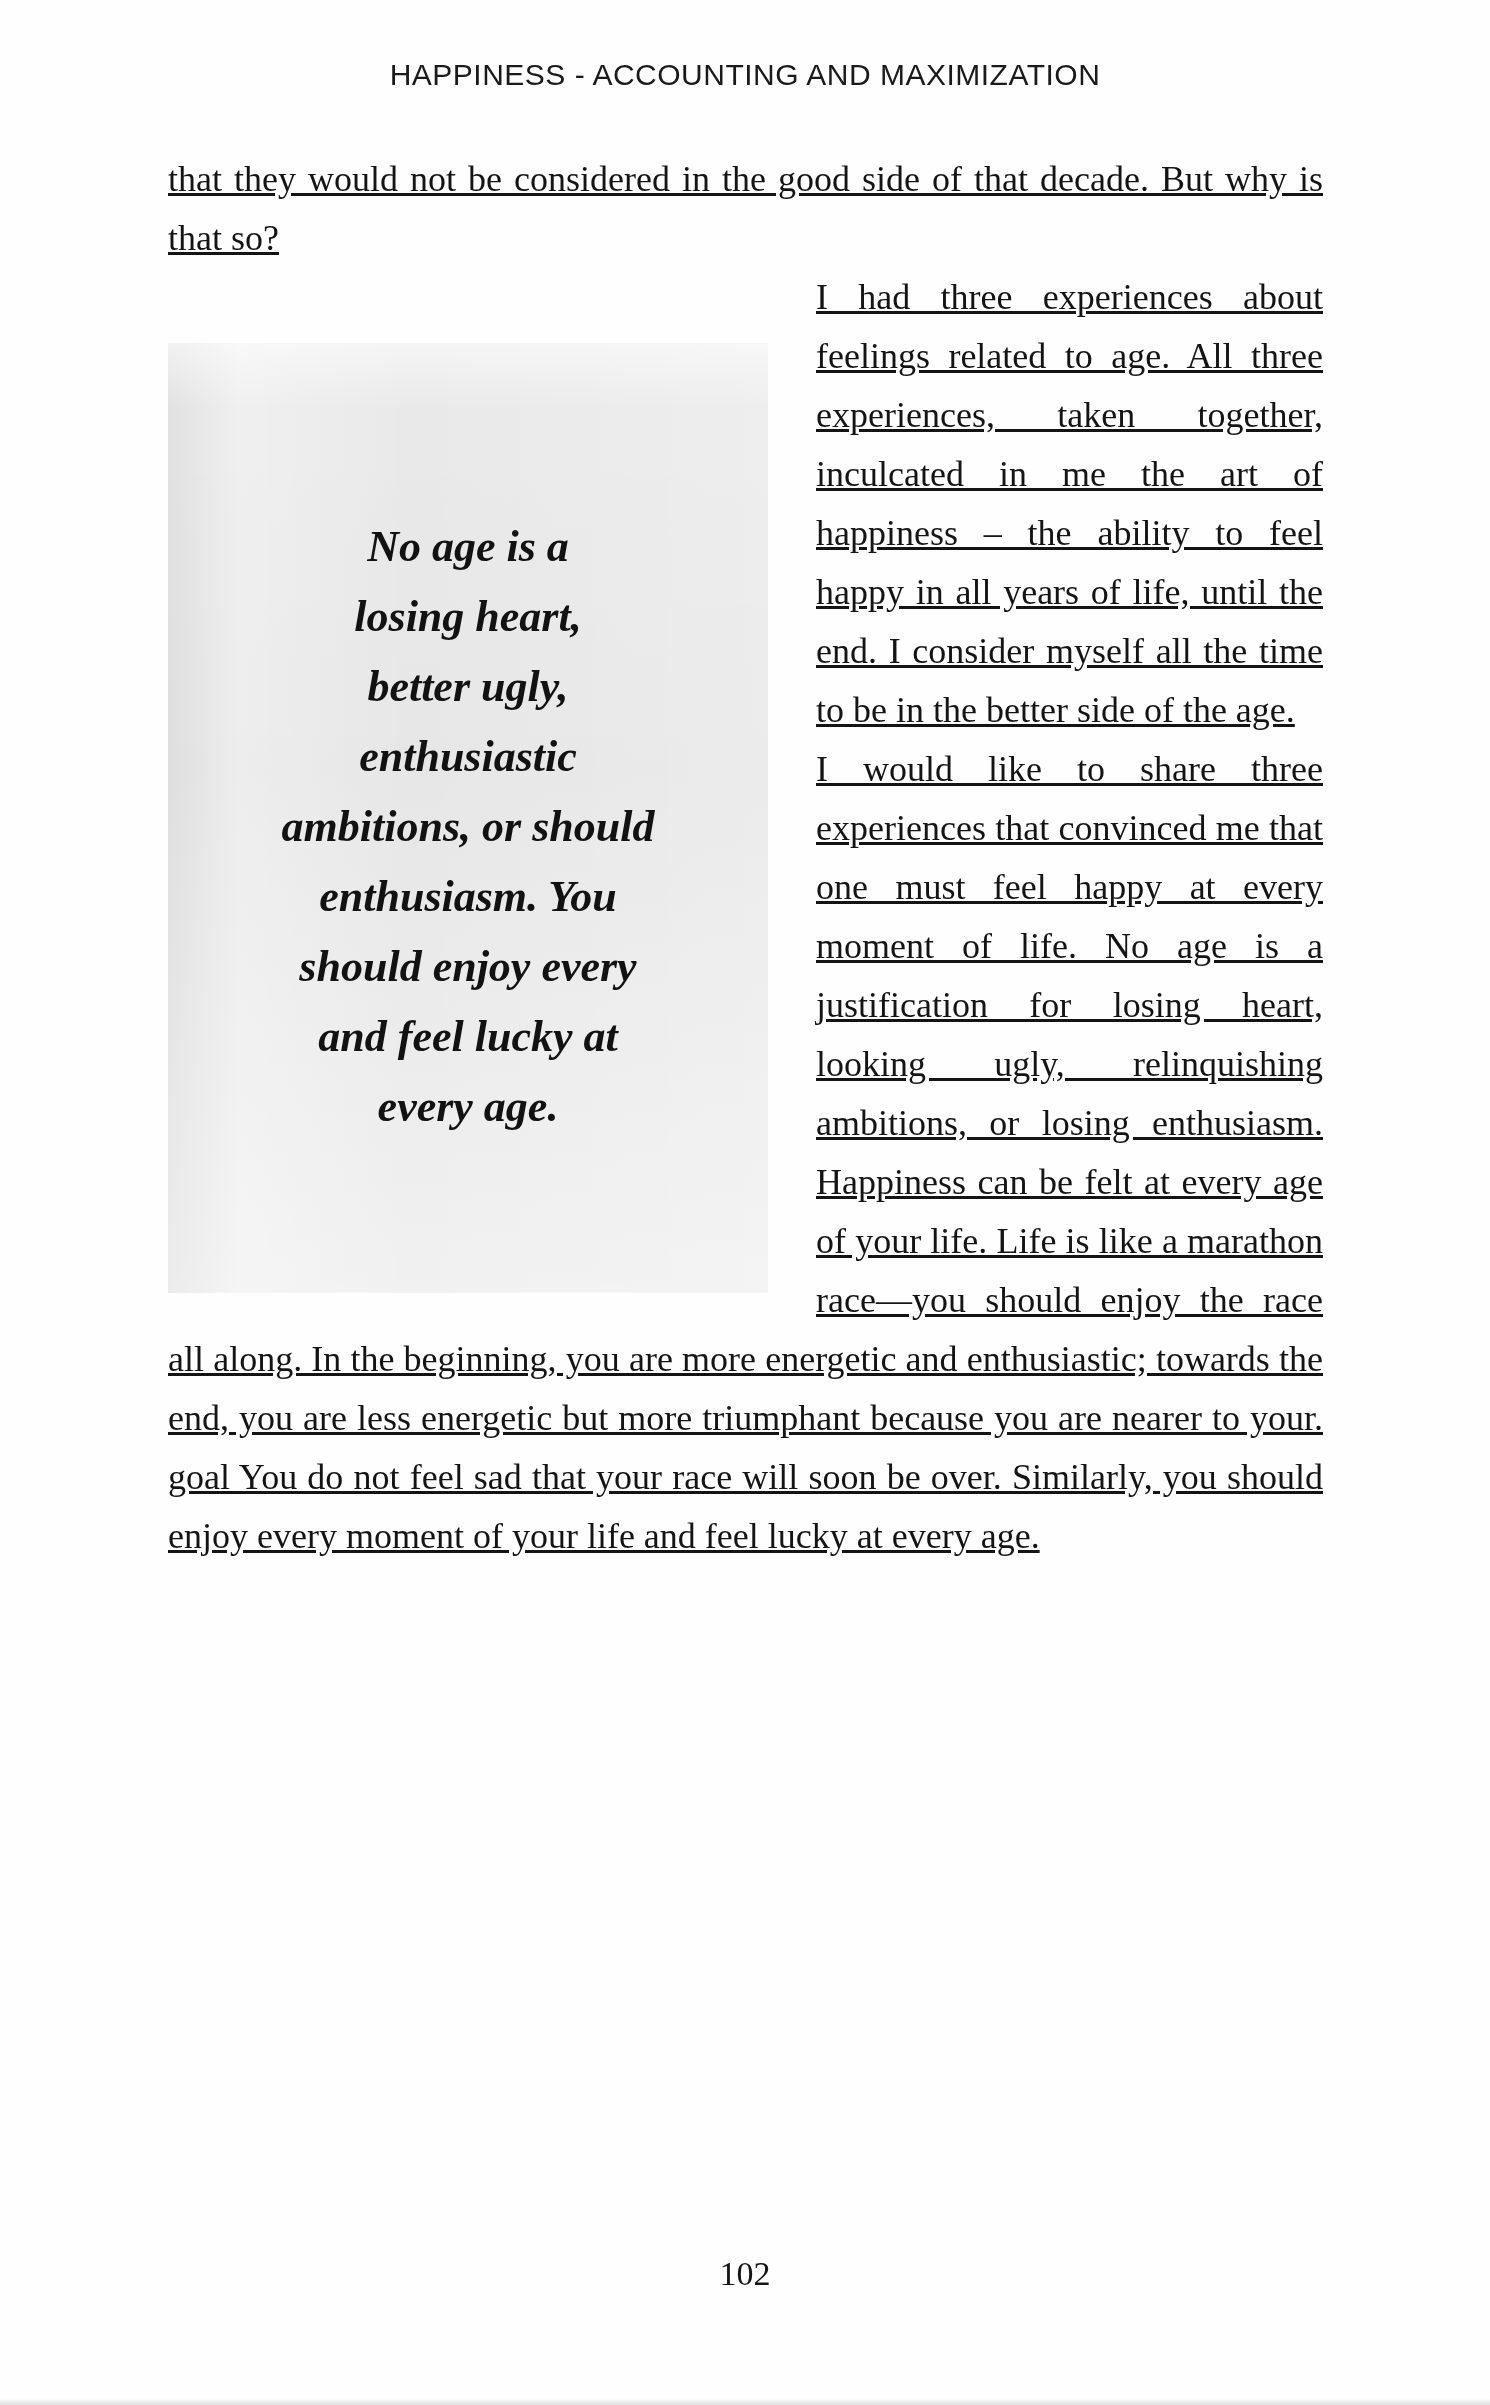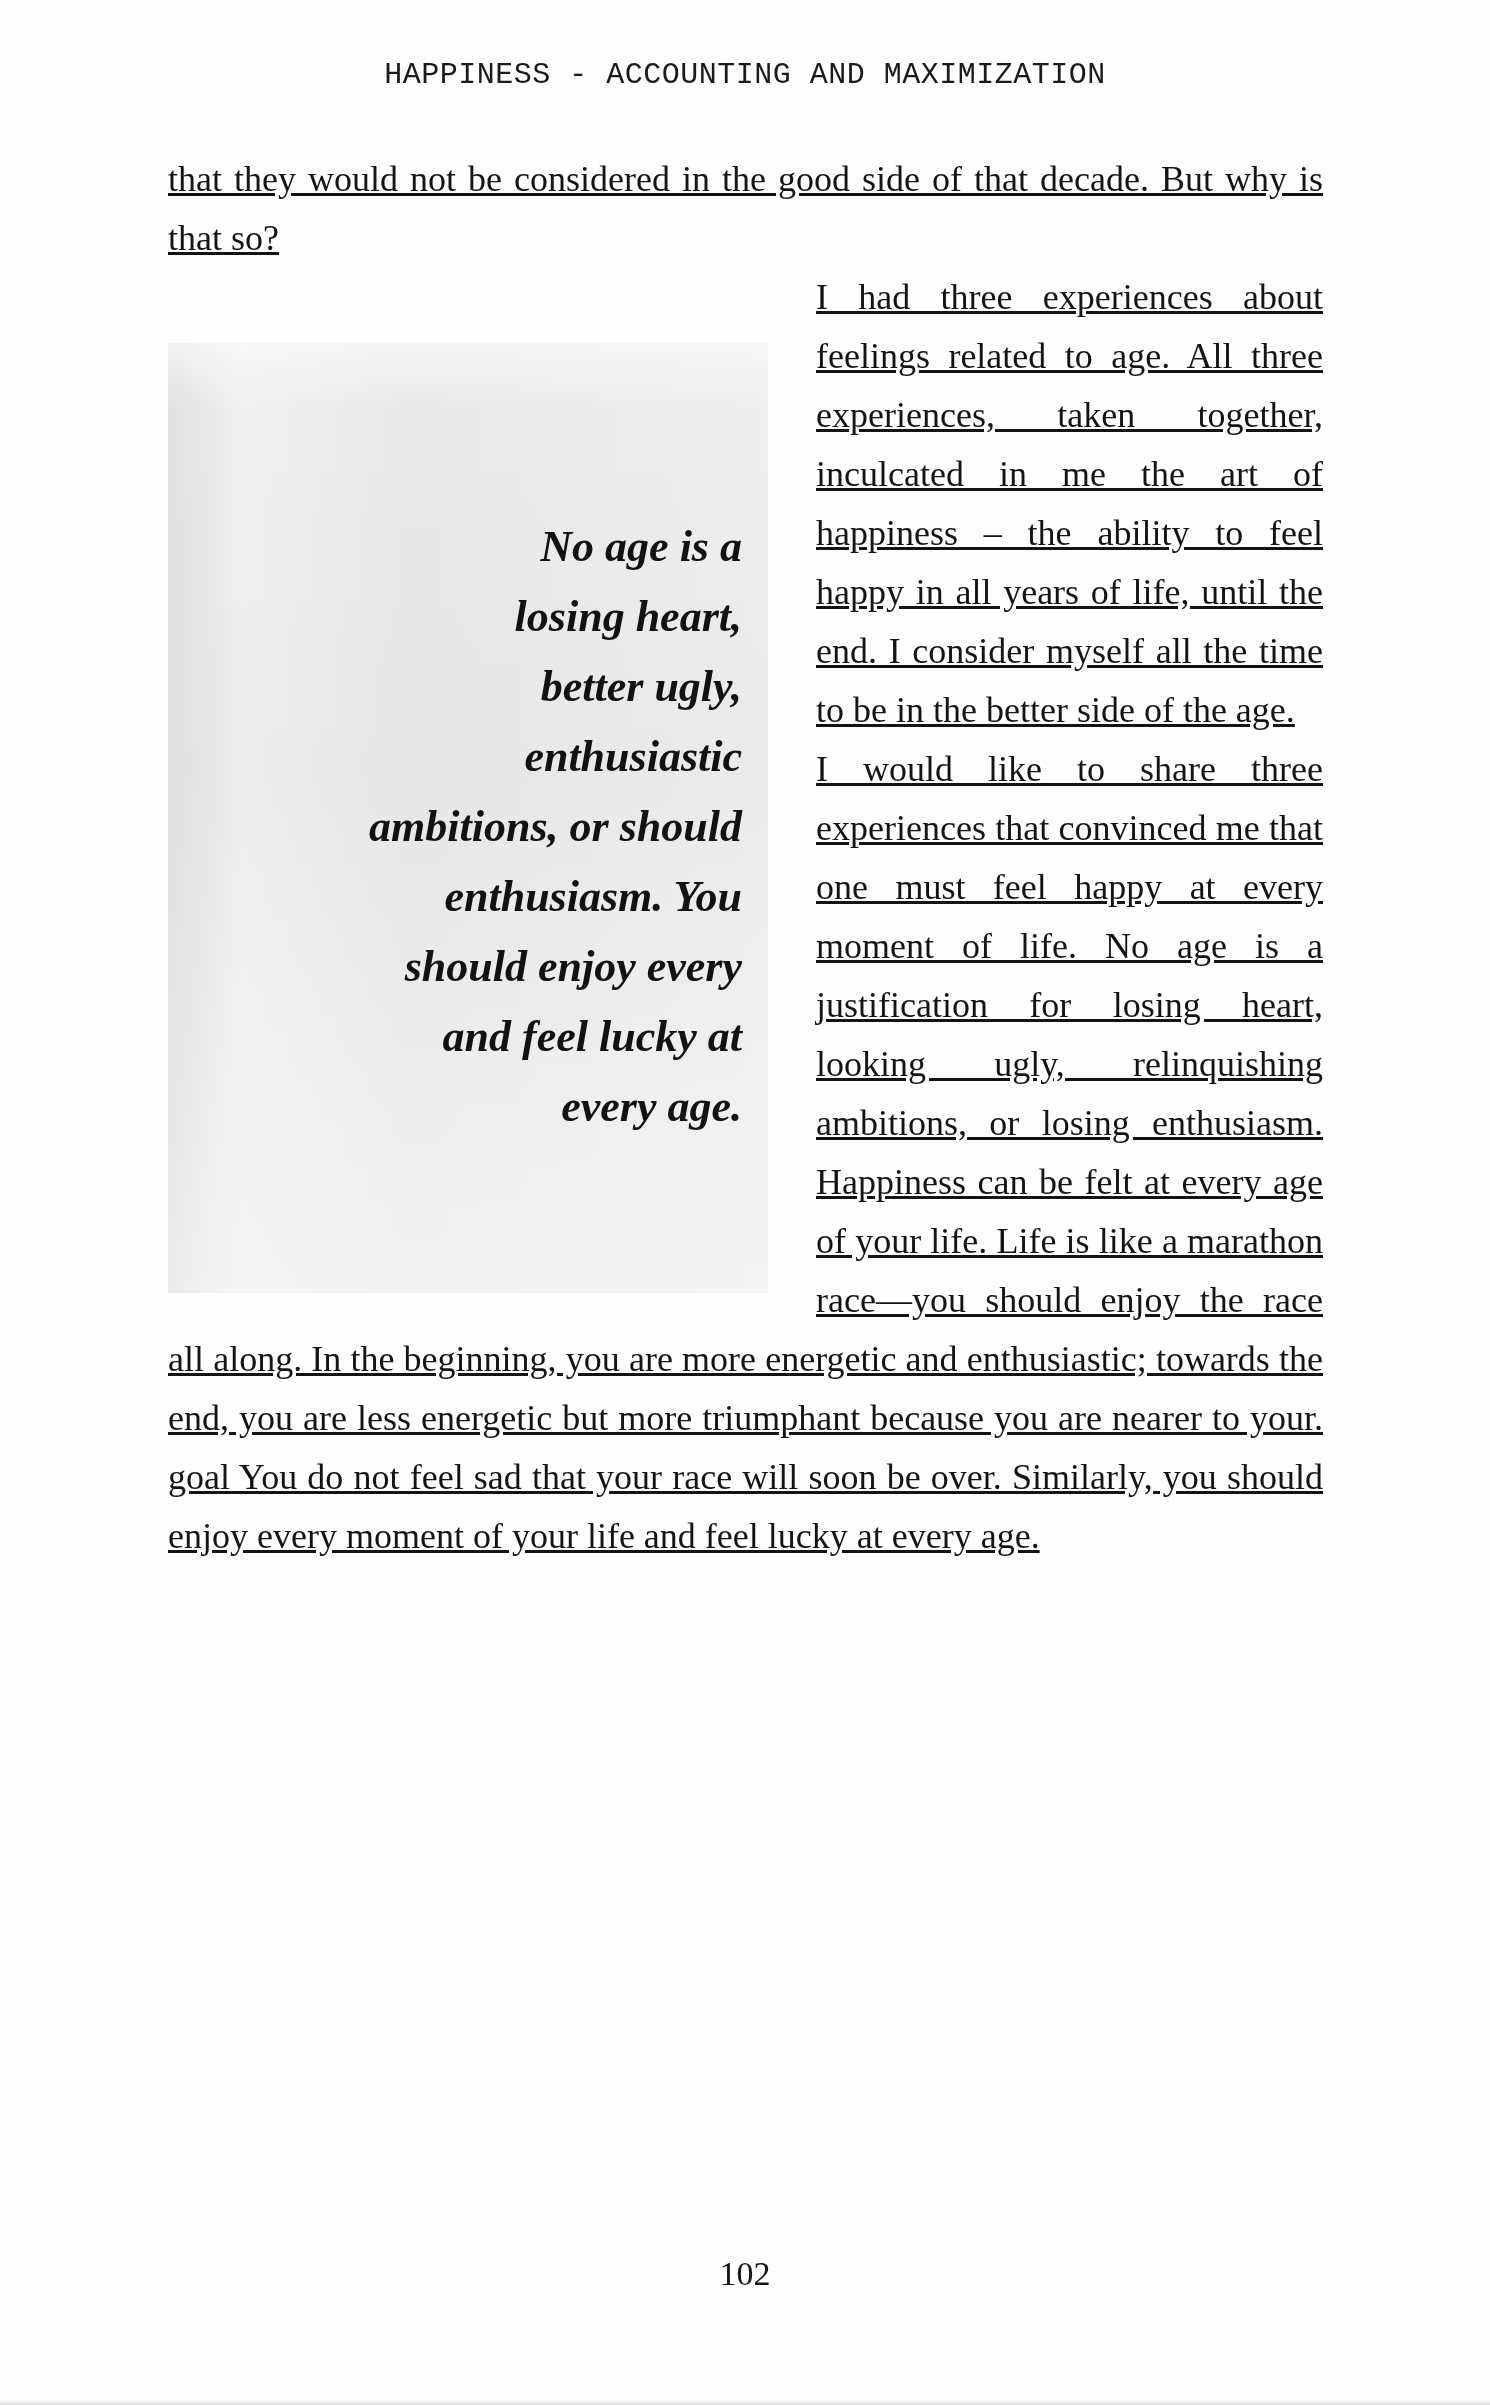--- a/index.html
+++ b/index.html
@@ -25,21 +25,21 @@
   
   .running-head {
     position: absolute;
     top: 58px;
     left: 0;
     right: 0;
     text-align: center;
     font-size: 30px;
     letter-spacing: 0.5px;
     color: #1a1a1a;
-    font-family: Liberation Mono, monospace;
+    font-family: Liberation Sans, sans-serif;
     white-space: nowrap;
   }
 
   
   .textblock {
     position: absolute;
     top: 150px;
     left: 168px;
     width: 1155px;
     font-size: 36px;
@@ -71,21 +71,21 @@
     justify-content: center;
     shape-margin: 8px;
   }
 
   .quote-text {
     font-family: "Liberation Serif", "DejaVu Serif", serif;
     font-style: italic;
     font-weight: bold;
     font-size: 44px;
     line-height: 70px;
-    text-align: right;
+    text-align: center;
     color: #121212;
     padding: 0 26px 40px 26px;
     width: 100%;
     box-sizing: border-box;
     margin-top: 58px;
     text-rendering: optimizeLegibility;
   }
 
   .quote-line { display: block; white-space: nowrap; }
 

